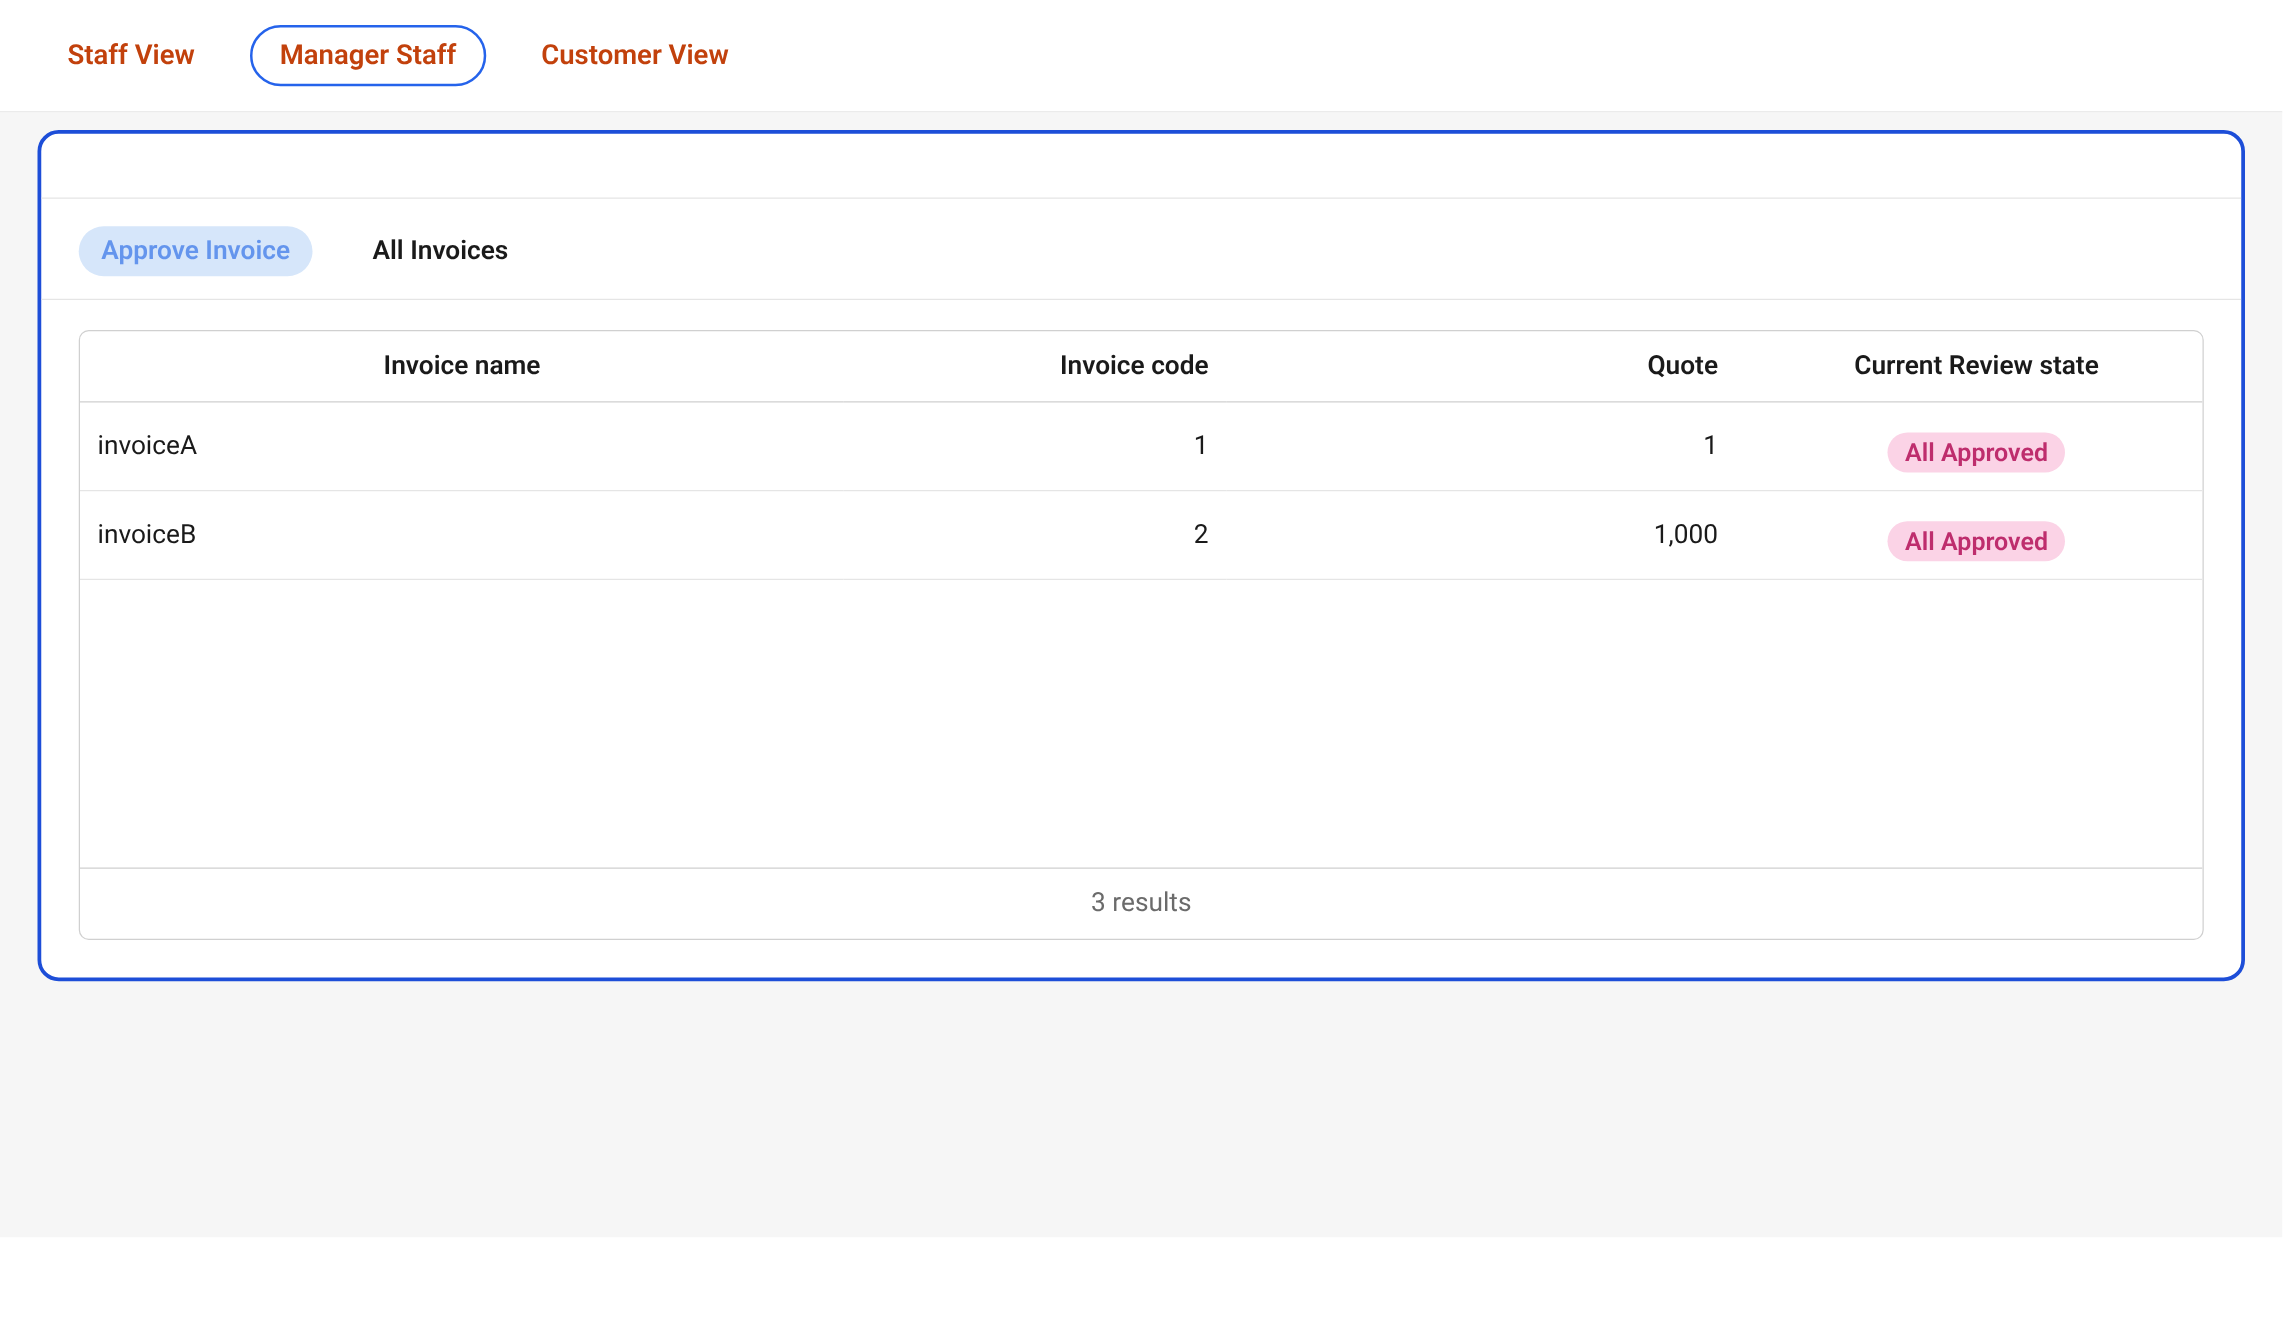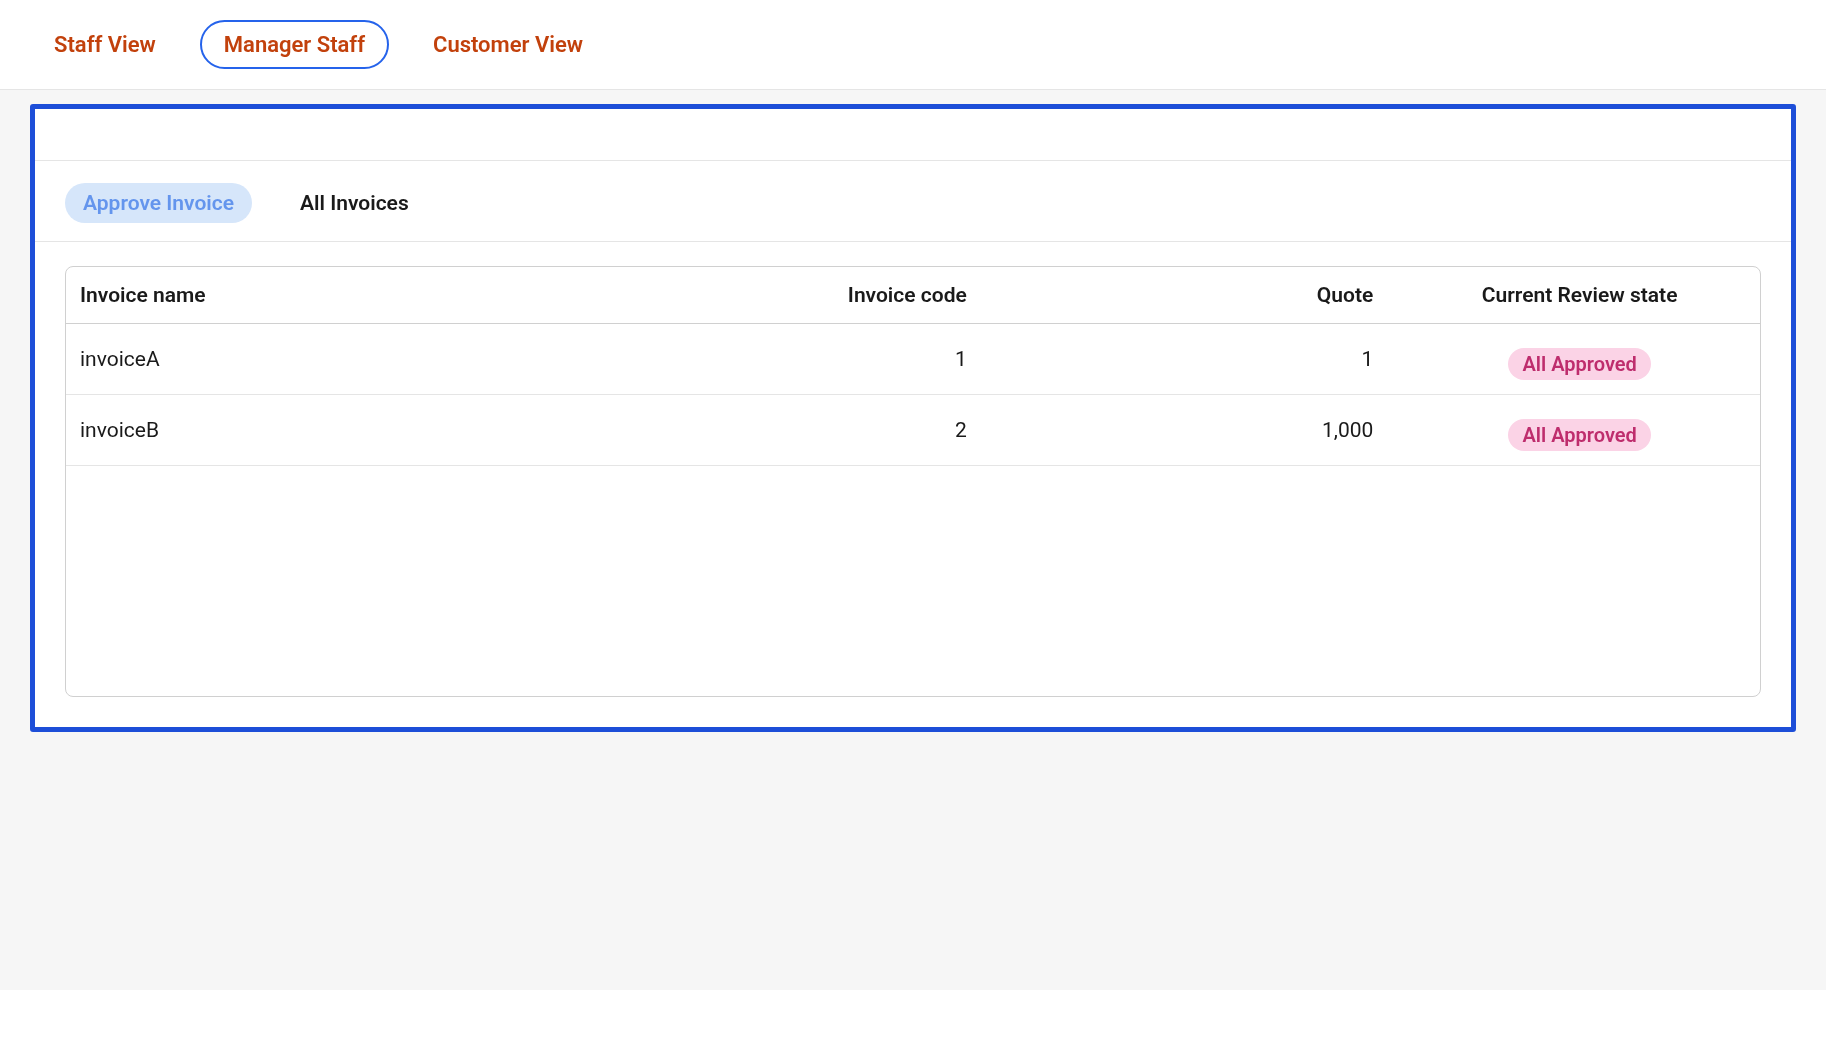--- a/index.html
+++ b/index.html
@@ -33,22 +33,22 @@
     .nav-tab.active {
       border: 2px solid #2563eb;
     }
     .page-body {
       background: #f6f6f6;
       padding: 14px 30px 40px 30px;
       min-height: 900px;
     }
     .outer-card {
       background: #ffffff;
-      border: 5px solid #1d4ed8;
-      border-radius: 3px;
+      border: 3px solid #1d4ed8;
+      border-radius: 17px;
       overflow: hidden;
     }
     .card-header-blank {
       height: 52px;
       border-bottom: 1px solid #e5e5e5;
     }
     .inner-content {
       padding: 18px 30px 30px 30px;
     }
     .sub-tabs {
@@ -78,21 +78,21 @@
       border: 1px solid #d0d0d0;
       border-radius: 8px;
       overflow: hidden;
       background: #ffffff;
     }
     table {
       width: 100%;
       border-collapse: collapse;
     }
     thead th {
-      text-align: left;
+      text-align: center;
       font-size: 21px;
       font-weight: 600;
       padding: 16px 14px;
       border-bottom: 1px solid #d0d0d0;
       color: #1a1a1a;
     }
     tbody td {
       font-size: 21px;
       padding: 14px 14px;
       border-bottom: 1px solid #e5e5e5;
@@ -189,17 +189,18 @@
               <td class="col-name">invoiceB</td>
               <td class="col-code">2</td>
               <td class="col-quote">1,000</td>
               <td class="col-state">
                 <span class="badge badge-approved">All Approved</span>
               </td>
             </tr>
           </tbody>
         </table>
         <div class="table-spacer"></div>
+        <div class="table-footer">3 results</div>
       </div>
 
     </div>
   </div>
 </div>
 
 </body></html>

